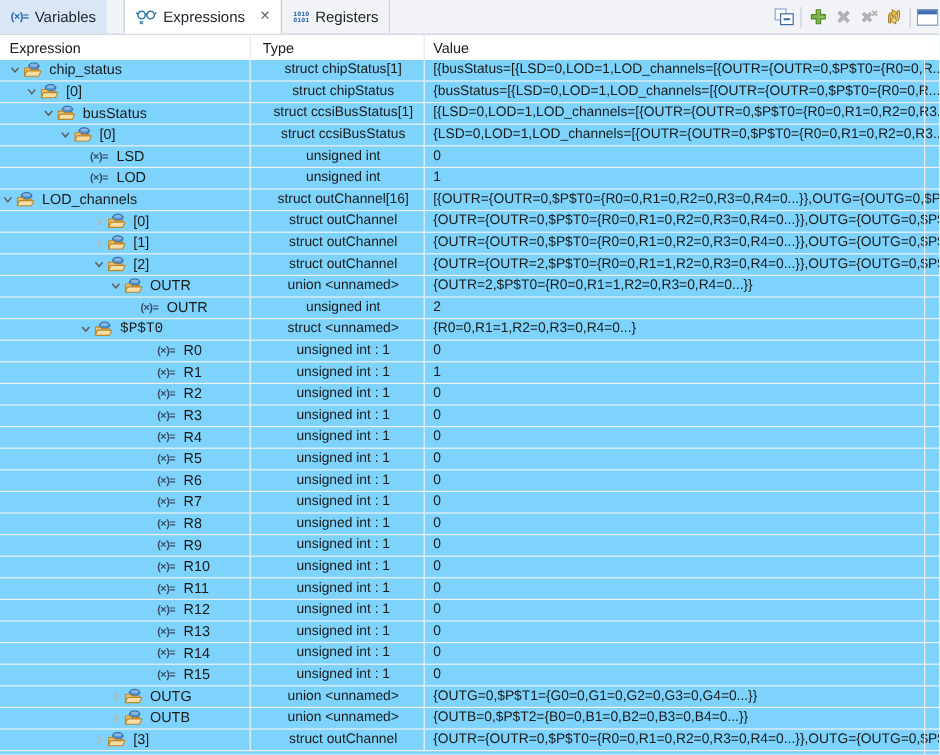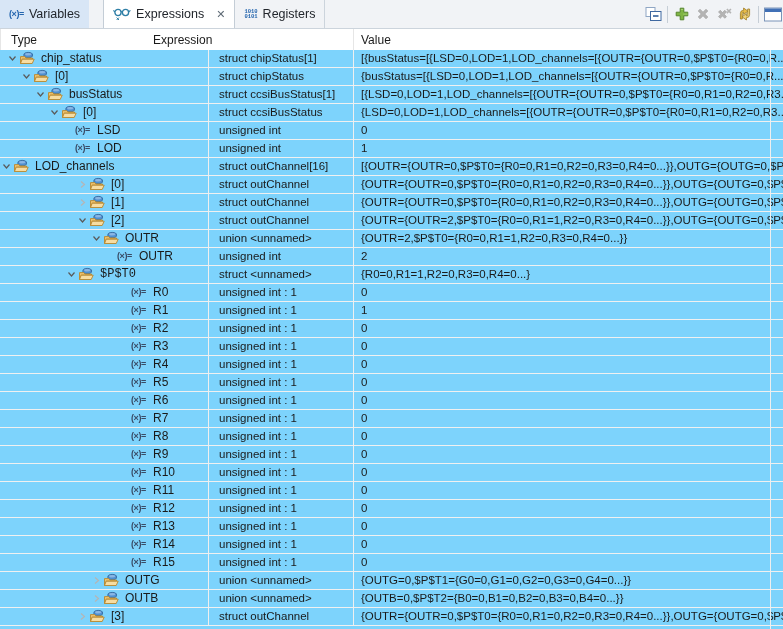--- a/index.html
+++ b/index.html
@@ -31,21 +31,21 @@
   .h-expr{width:208px;padding-left:8px;}
   .h-type{width:145px;padding-left:10px;border-left:1px solid #e6e6e6;}
   .h-val{flex:1;padding-left:7px;border-left:1px solid #e6e6e6;}
 
   
   .rows{position:absolute;top:50px;left:0;right:0;bottom:0;overflow:hidden;background:#7dd3fc;}
   .row{display:flex;height:18px;box-sizing:border-box;border-bottom:1px solid #f0f0f0;
        line-height:17px;white-space:pre;}
   .c-expr{width:208px;display:flex;align-items:center;overflow:hidden;box-sizing:border-box;flex:none;}
   .c-type{width:145px;padding-left:10px;border-left:1px solid #efefef;overflow:hidden;
-          box-sizing:border-box;flex:none;font-size:11.5px;}
+          box-sizing:border-box;flex:none;font-size:11.5px;text-align:center;}
   .c-val{flex:1;padding-left:7px;border-left:1px solid #efefef;overflow:hidden;
          box-sizing:border-box;font-size:11.5px;}
   .chev{width:13px;height:18px;display:inline-flex;align-items:center;justify-content:center;flex:none;}
   .ric{width:20px;height:18px;display:inline-flex;align-items:center;flex:none;}
   .lbl{padding-left:2px;overflow:hidden;}
   .vline770{position:absolute;left:770px;top:50px;bottom:0;width:1px;background:#efefef;}
 </style>
 </head>
 <body>
 
@@ -109,22 +109,22 @@
         <div class="tbtn">
           <svg width="18" height="15" viewBox="0 0 18 15">
             <rect x="0.5" y="1" width="17" height="13" fill="#fdfdfd" stroke="#7a94b8"></rect>
             <rect x="1" y="1.5" width="16" height="3.5" fill="#3f6fb5"></rect>
           </svg>
         </div>
       </div>
   </div>
 
   <div class="header">
+    <div class="hcell h-expr">Expression</div>
     <div class="hcell h-type">Type</div>
-    <div class="hcell h-expr">Expression</div>
     <div class="hcell h-val">Value</div>
   </div>
 
   <div class="rows" id="rows">
   <div class="row">
     <div class="c-expr" style="padding-left: 6px;">
       <span class="chev"><svg width="9" height="9" viewBox="0 0 9 9">
               <path d="M1.5 2.5 L4.5 6 L7.5 2.5" fill="none" stroke="#5a5a5a" stroke-width="1.2"></path>
             </svg></span>
       <span class="ric"><svg width="16" height="15" viewBox="0 0 16 15">

